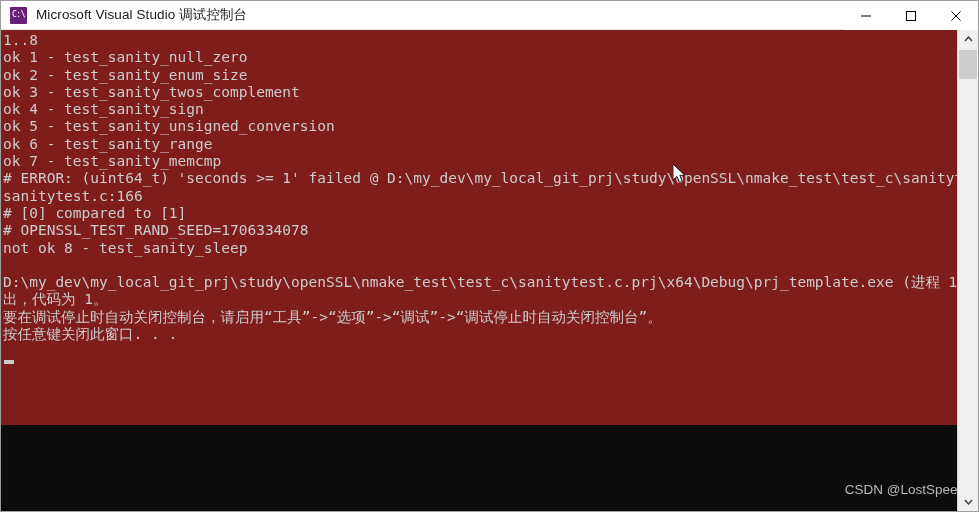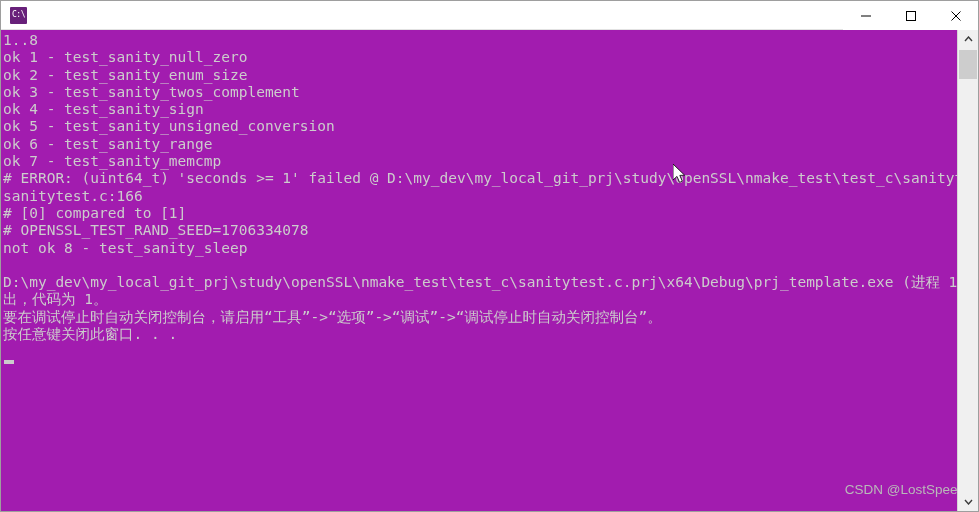--- a/index.html
+++ b/index.html
@@ -81,22 +81,22 @@
     background: #ffffff;
   }
   .winbtn svg { display: block; }
 
   
   .console {
     position: absolute;
     top: 29px;
     left: 0;
     width: 956px;
-    height: 481px;
-    background: #a21caf;
+    height: 395px;
+    background: #7f1d1d;
     overflow: hidden;
   }
   .console-text {
     position: absolute;
     top: 2px;
     left: 2px;
     width: 980px;
     font-family: "DejaVu Sans Mono", "Liberation Mono", monospace;
     font-size: 14.5px;
     line-height: 17.3px;
@@ -170,20 +170,21 @@
 </style>
 </head>
 <body>
 
 <div class="window">
 
   <div class="titlebar">
     <div class="app-icon">
       <span class="glyph">C:\</span>
     </div>
+    <div class="title-text">Microsoft Visual Studio 调试控制台</div>
 
     <div class="winbtns">
       <div class="winbtn">
         <svg width="12" height="12" viewBox="0 0 12 12">
           <line x1="1" y1="6" x2="11" y2="6" stroke="#000000" stroke-width="1"></line>
         </svg>
       </div>
       <div class="winbtn">
         <svg width="12" height="12" viewBox="0 0 12 12">
           <rect x="1.5" y="1.5" width="9" height="9" fill="none" stroke="#000000" stroke-width="1"></rect>

